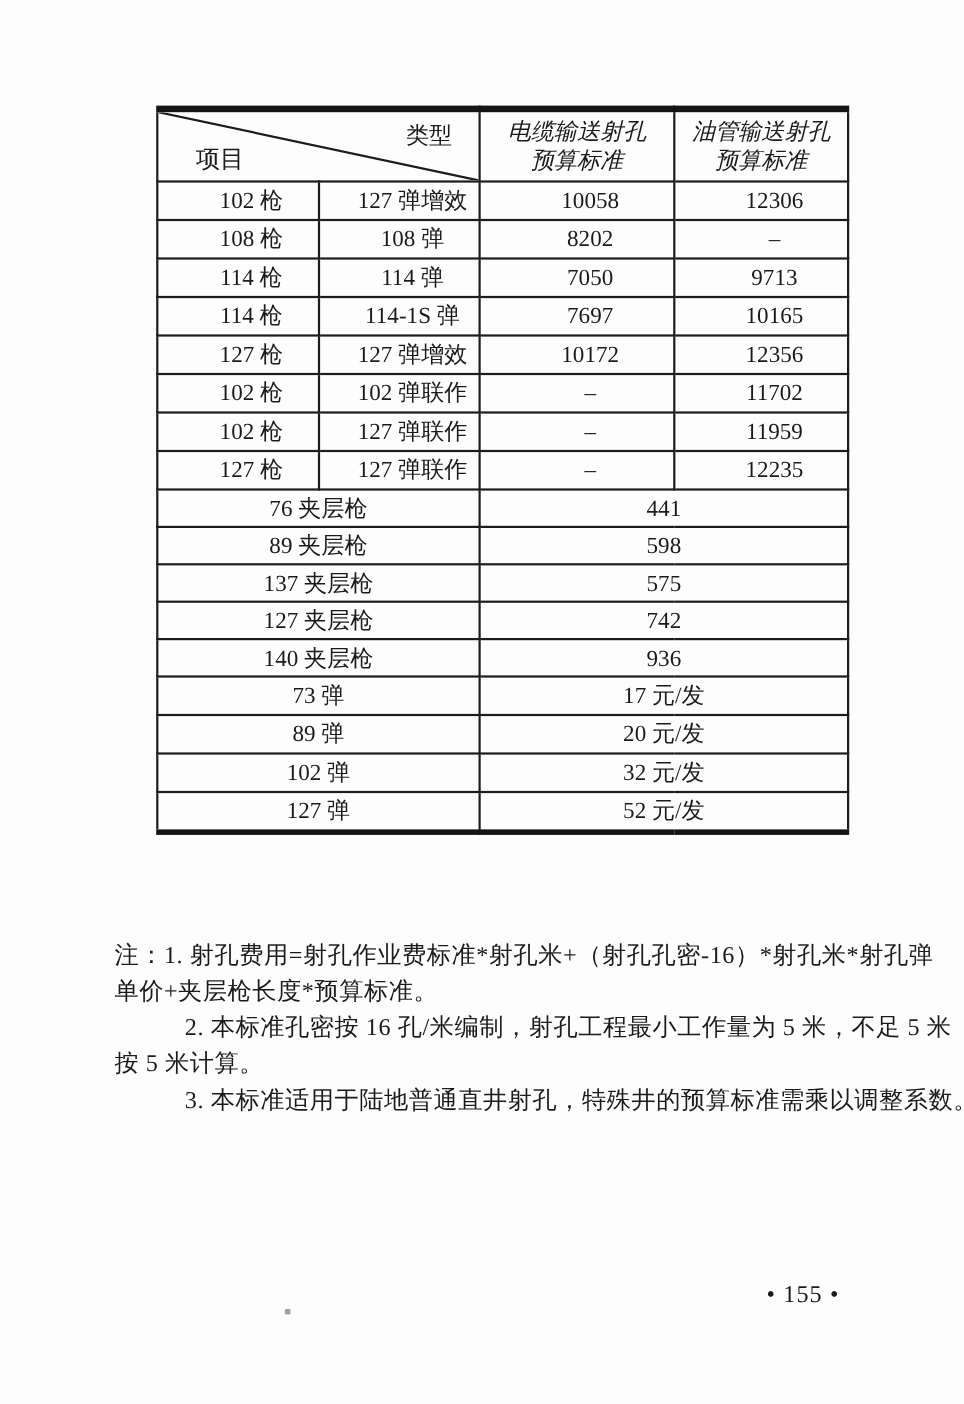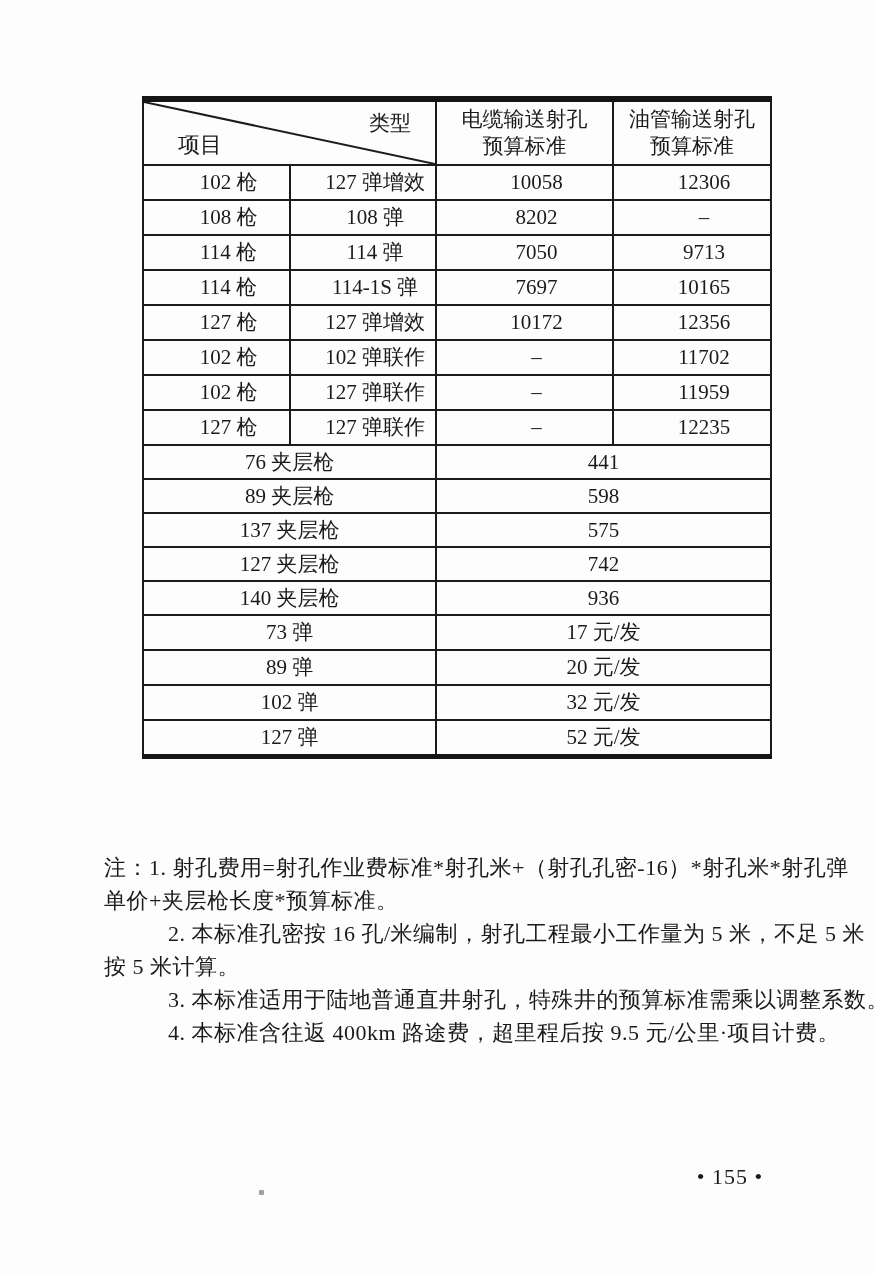--- a/index.html
+++ b/index.html
@@ -26,21 +26,21 @@
     white-space:nowrap;
   }
   .tbl tr.hdr td{height:62px;}
   .tbl tr.gun td{height:33px;padding-left:24px;}
   .tbl tr.lyr td{height:32px;}
   .tbl tr.chg td{height:33px;}
   td.diag{position:relative;}
   td.diag svg{position:absolute;left:0;top:0;width:100%;height:100%;display:block;}
   .diag-top{position:absolute;top:9px;right:24px;font-size:21px;text-align:right;}
   .diag-bottom{position:absolute;bottom:7px;left:34px;font-size:22px;}
-  .hdr .two-line div{font-size:21px;line-height:27px;}
+  .hdr .two-line div{font-size:21px;line-height:27px;font-style:italic;}
   .notes{
     position:absolute;left:104px;top:851px;width:686px;
     font-size:22px;line-height:33px;
     letter-spacing:0.5px;
   }
   .note-line{white-space:nowrap;}
   .note-line.indent{padding-left:64px;}
   .page-number{
     position:absolute;left:660px;top:1164px;width:140px;
     text-align:center;font-size:22px;letter-spacing:1px;
@@ -171,17 +171,16 @@
     </tr>
   </tbody>
 </table>
 
 <div class="notes">
   <div class="note-line">注：1. 射孔费用=射孔作业费标准*射孔米+（射孔孔密-16）*射孔米*射孔弹</div>
   <div class="note-line">单价+夹层枪长度*预算标准。</div>
   <div class="note-line indent">2. 本标准孔密按 16 孔/米编制，射孔工程最小工作量为 5 米，不足 5 米</div>
   <div class="note-line">按 5 米计算。</div>
   <div class="note-line indent">3. 本标准适用于陆地普通直井射孔，特殊井的预算标准需乘以调整系数。</div>
-  <div class="note-line indent">4. 本标准含往返 400km 路途费，超里程后按 9.5 元/公里·项目计费。</div>
 </div>
 
 <div class="page-number">• 155 •</div>
 <div class="speck"></div>
 
 </body></html>

